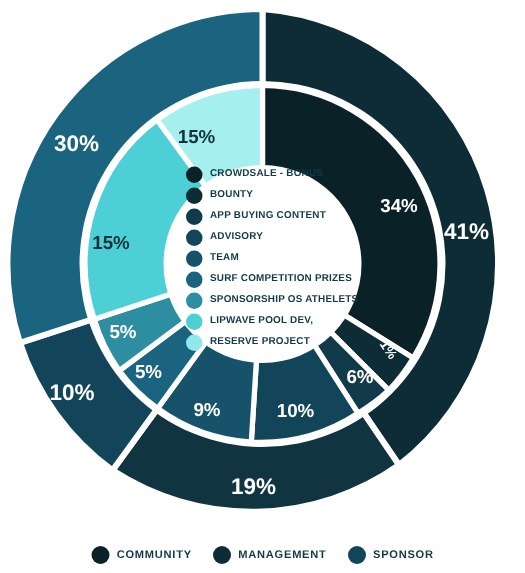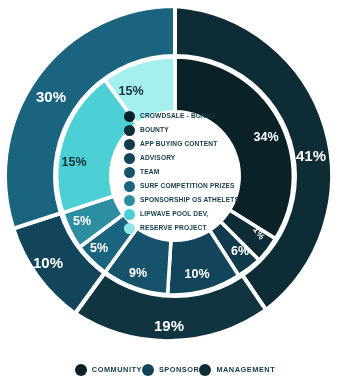--- a/index.html
+++ b/index.html
@@ -57,21 +57,21 @@
   }
 
   
   #bottom-legend{
     position:absolute;
     left:0;top:358px;
     width:350px;height:24px;
     display:flex;
     align-items:center;
     justify-content:center;
-    gap:0;
+    gap:14px;
   }
   .blegend-item{
     display:flex;
     align-items:center;
     gap:5px;
   }
   .blegend-dot{
     width:12px;height:12px;
     border-radius:50%;
     flex:0 0 12px;
@@ -182,20 +182,20 @@
     <span class="legend-text">RESERVE PROJECT</span>
   </div>
 </div>
 
 <div id="bottom-legend">
   <div class="blegend-item">
     <span class="blegend-dot" style="background:#0a2128"></span>
     <span class="blegend-text">COMMUNITY</span>
   </div>
   <div class="blegend-item">
+    <span class="blegend-dot" style="background:#0d2c35"></span>
+    <span class="blegend-text">MANAGEMENT</span>
+  </div>
+  <div class="blegend-item">
     <span class="blegend-dot" style="background:#12455a"></span>
     <span class="blegend-text">SPONSOR</span>
   </div>
-  <div class="blegend-item">
-    <span class="blegend-dot" style="background:#0d2c35"></span>
-    <span class="blegend-text">MANAGEMENT</span>
-  </div>
 </div>
 
 </body></html>

